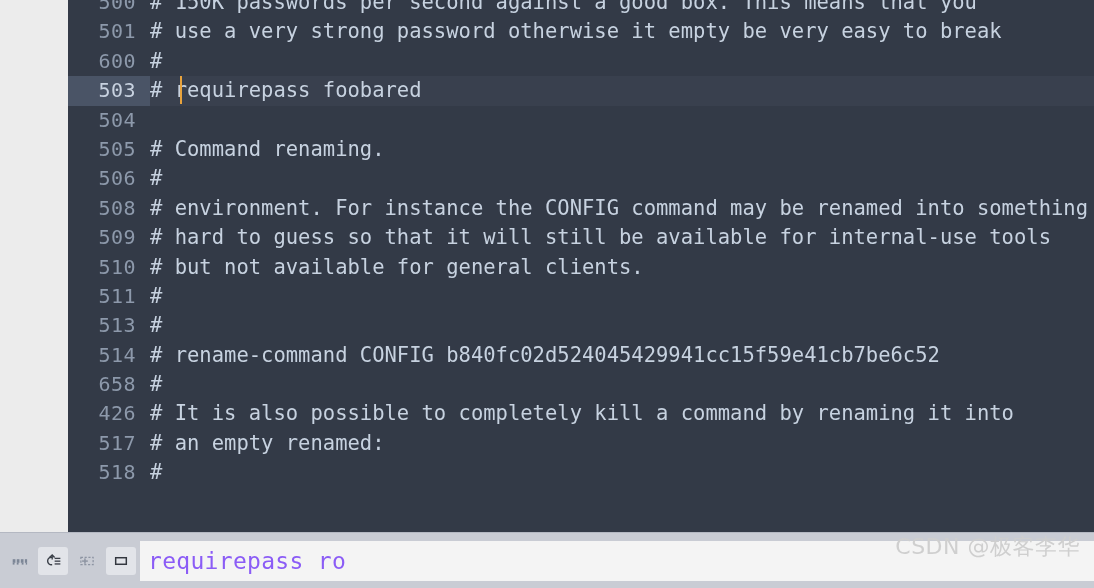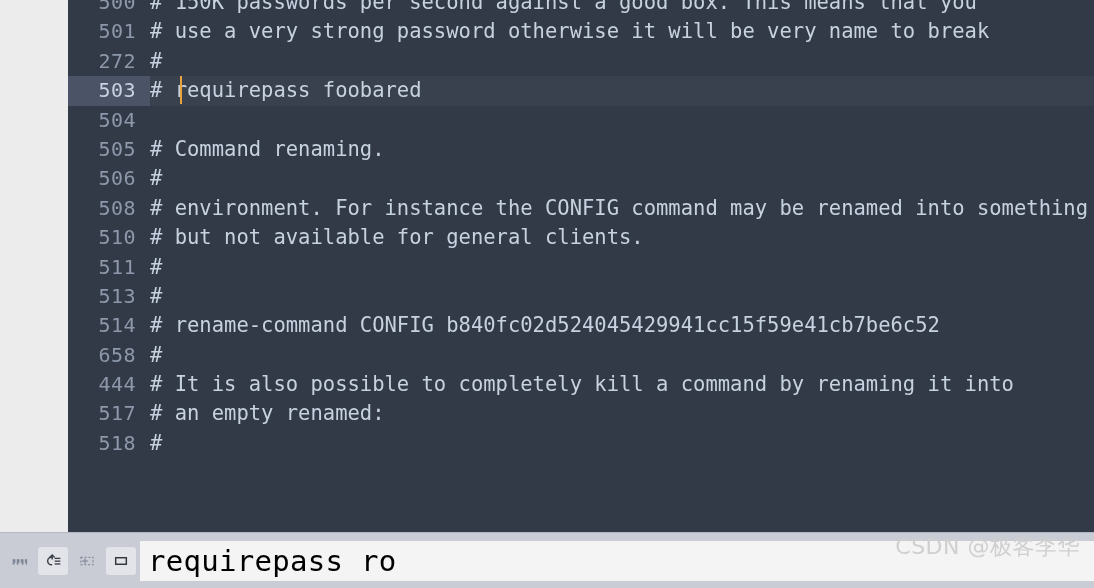--- a/index.html
+++ b/index.html
@@ -157,22 +157,22 @@
     background: #f4f4f4;
     border: none;
     box-sizing: border-box;
     display: flex;
     align-items: center;
     padding-left: 8px;
     overflow: hidden;
   }
   .search-text {
     font-family: "DejaVu Sans Mono", monospace;
-    font-size: 29px;
-    color: #000000;
+    font-size: 23px;
+    color: #8b5cf6;
     white-space: pre;
     letter-spacing: 0.3px;
   }
 
   
   .watermark {
     position: absolute;
     right: 14px;
     bottom: 26px;
     font-family: "DejaVu Sans", sans-serif;
@@ -185,33 +185,34 @@
 </style>
 </head>
 <body>
 
 <div id="app">
 
   <div class="editor">
     <div class="editor-pane">
       <div class="code-lines" id="code-lines">
           <div class="line"><div class="gutter-cell">500</div><div class="code-cell"># 150K passwords per second against a good box. This means that you</div></div>
-          <div class="line"><div class="gutter-cell">501</div><div class="code-cell"># use a very strong password otherwise it will be very name to break</div></div>
-          <div class="line"><div class="gutter-cell">272</div><div class="code-cell">#</div></div>
+          <div class="line"><div class="gutter-cell">501</div><div class="code-cell"># use a very strong password otherwise it empty be very easy to break</div></div>
+          <div class="line"><div class="gutter-cell">600</div><div class="code-cell">#</div></div>
           <div class="line active"><div class="gutter-cell">503</div><div class="code-cell"># requirepass foobared</div></div>
           <div class="line"><div class="gutter-cell">504</div><div class="code-cell"></div></div>
           <div class="line"><div class="gutter-cell">505</div><div class="code-cell"># Command renaming.</div></div>
           <div class="line"><div class="gutter-cell">506</div><div class="code-cell">#</div></div>
           <div class="line"><div class="gutter-cell">508</div><div class="code-cell"># environment. For instance the CONFIG command may be renamed into something</div></div>
+          <div class="line"><div class="gutter-cell">509</div><div class="code-cell"># hard to guess so that it will still be available for internal-use tools</div></div>
           <div class="line"><div class="gutter-cell">510</div><div class="code-cell"># but not available for general clients.</div></div>
           <div class="line"><div class="gutter-cell">511</div><div class="code-cell">#</div></div>
           <div class="line"><div class="gutter-cell">513</div><div class="code-cell">#</div></div>
           <div class="line"><div class="gutter-cell">514</div><div class="code-cell"># rename-command CONFIG b840fc02d524045429941cc15f59e41cb7be6c52</div></div>
           <div class="line"><div class="gutter-cell">658</div><div class="code-cell">#</div></div>
-          <div class="line"><div class="gutter-cell">444</div><div class="code-cell"># It is also possible to completely kill a command by renaming it into</div></div>
+          <div class="line"><div class="gutter-cell">426</div><div class="code-cell"># It is also possible to completely kill a command by renaming it into</div></div>
           <div class="line"><div class="gutter-cell">517</div><div class="code-cell"># an empty renamed:</div></div>
           <div class="line"><div class="gutter-cell">518</div><div class="code-cell">#</div></div>
         </div>
       <div class="caret"></div>
     </div>
   </div>
 
   <div class="findbar">
 
     <div class="toolbar-icons">

